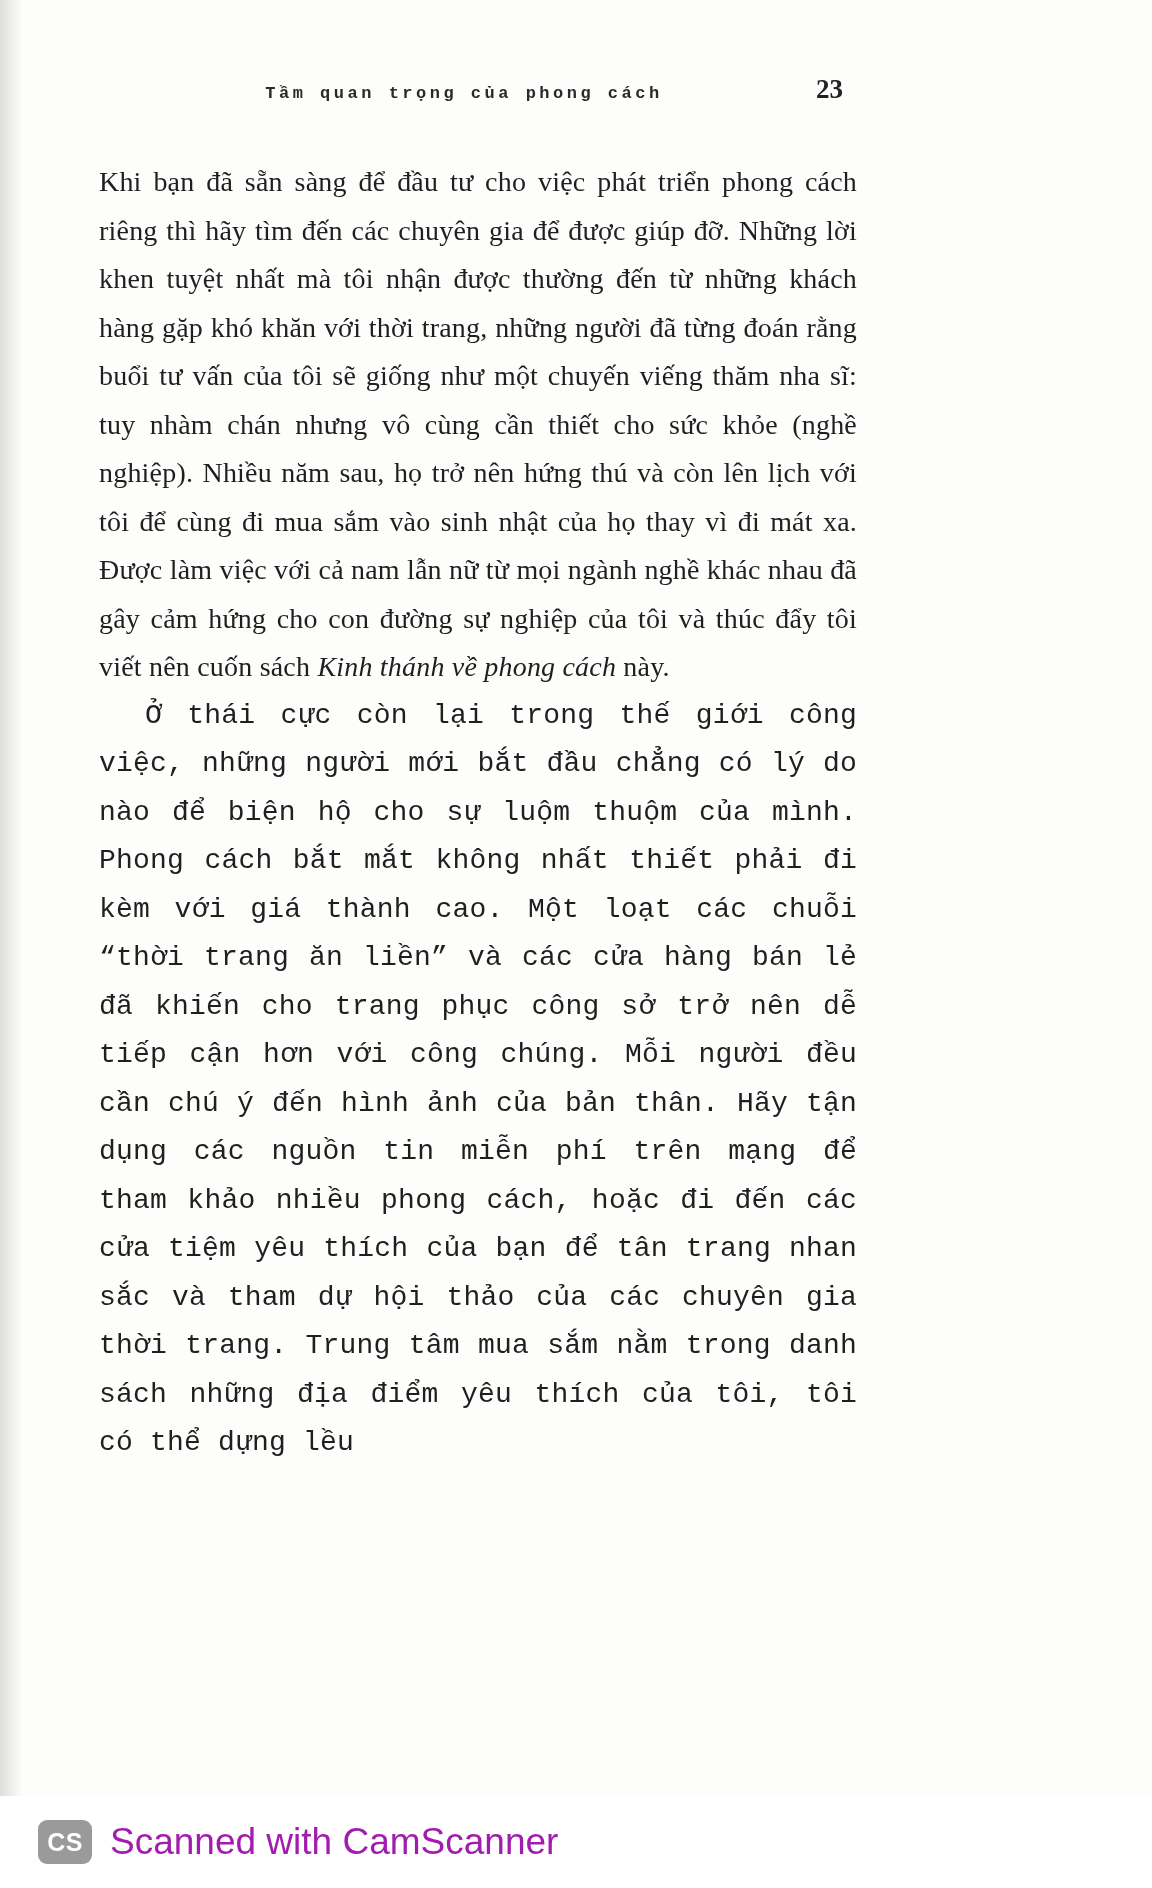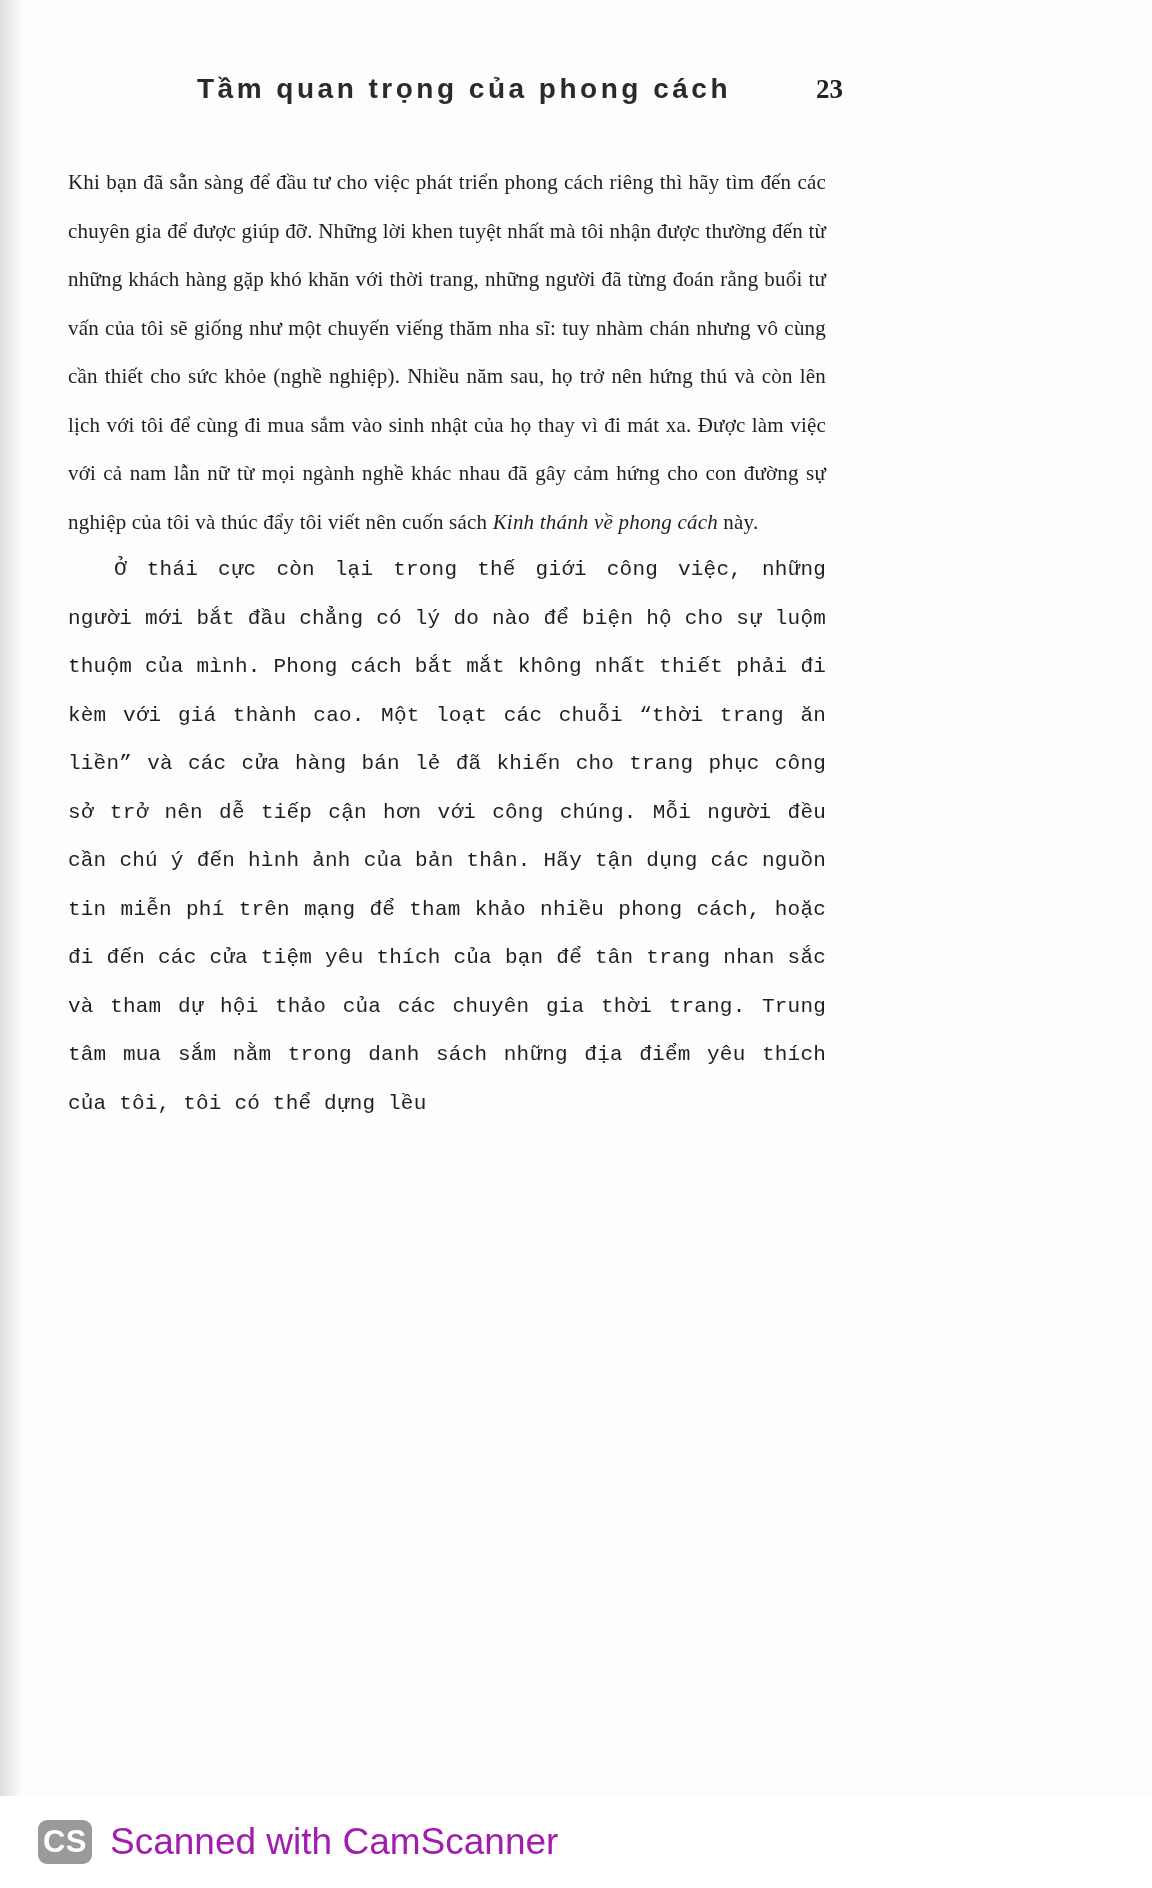--- a/index.html
+++ b/index.html
@@ -28,41 +28,41 @@
     position: absolute;
     top: 66px;
     left: 85px;
     width: 758px;
     display: grid;
     grid-template-columns: 1fr auto 1fr;
     align-items: baseline;
   }
   .head-title {
     grid-column: 2;
-    font-family: Liberation Sans, sans-serif;
+    font-family: Liberation Mono, monospace;
     font-weight: 700;
-    font-size: 28px;
+    font-size: 17px;
     letter-spacing: 3.5px;
     color: #2a2a2a;
     white-space: nowrap;
   }
   .head-number {
     grid-column: 3;
     justify-self: end;
     font-size: 27px;
     font-weight: 600;
     color: #222;
     margin-top: 8px;
   }
   .text-block {
     position: absolute;
     top: 158px;
-    left: 68px;
+    left: 99px;
     width: 758px;
-    font-size: 21px;
+    font-size: 28px;
     line-height: 48.5px;
     text-align: justify;
     letter-spacing: 0.2px;
   }
   .para { margin: 0; }
   .para.indent { text-indent: 46px; font-family: Liberation Mono, monospace; }
   .para .seg-italic { font-style: italic; }
   .camscanner-bar {
     position: absolute;
     left: 0; right: 0; bottom: 0;
@@ -77,21 +77,21 @@
   .cs-badge {
     display: flex;
     align-items: center;
     justify-content: center;
     width: 54px;
     height: 44px;
     border-radius: 9px;
     background: #9a9a9a;
     color: #ffffff;
     font-weight: 700;
-    font-size: 31px;
+    font-size: 25px;
     letter-spacing: 0.5px;
     flex: 0 0 auto;
   }
   .cs-text {
     color: #a21caf;
     font-size: 37px;
     font-weight: 400;
   }
 </style>
 </head>

